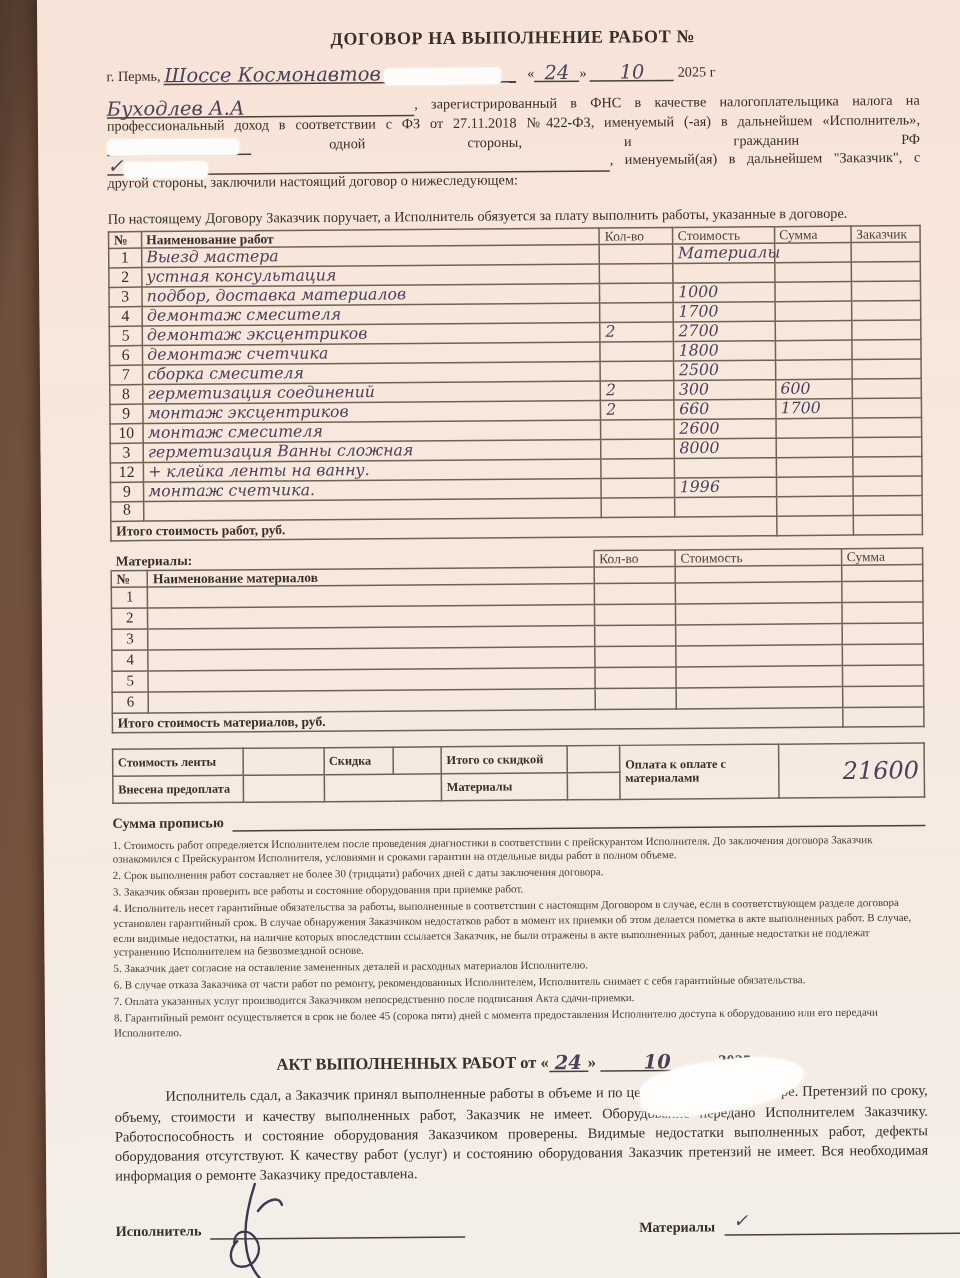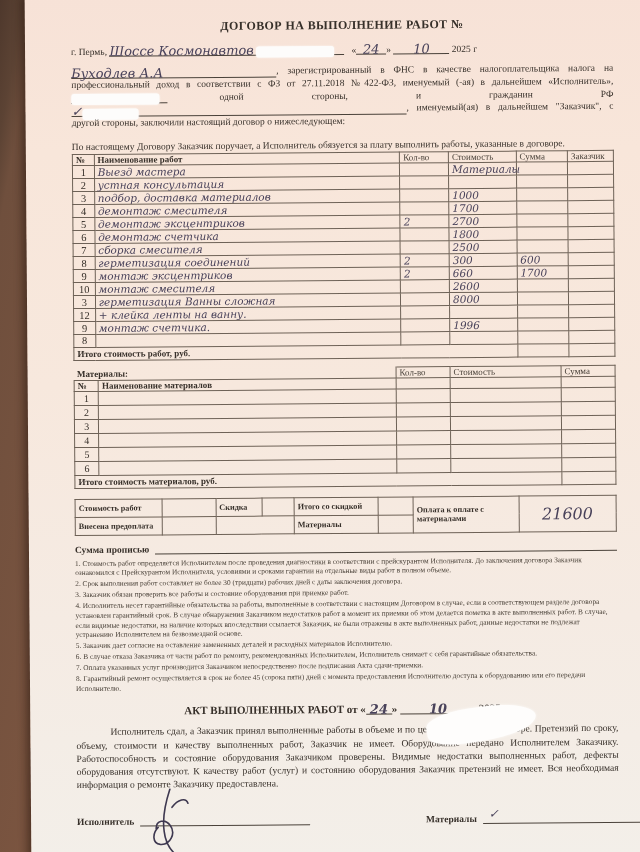--- a/index.html
+++ b/index.html
@@ -30,21 +30,21 @@
   table{border-collapse:collapse;width:100%;table-layout:fixed;}
   .works td,.works th,.mat td,.mat th{border:1px solid #6e6257;padding:0 3px;overflow:visible;white-space:nowrap;}
   .works th,.mat th{text-align:left;font-size:9px;}
   .collabel{font-size:6.5px;font-weight:normal;text-align:center;color:#4a423a;}
   .works td{height:11.5px;font-size:10.5px;}
   .mat td{height:13px;font-size:10px;}
   .num{text-align:center;font-size:8.5px;font-family:"Liberation Serif",serif;font-style:normal;color:#37302a;}
   .tot-row td{font-weight:bold;font-size:9px;height:12px;}
   .mat-title{text-align:center;font-weight:bold;font-size:11px;}
   .summary td{border:1px solid #6e6257;font-size:8.2px;font-weight:bold;padding:1px 3px;height:15px;}
-  .summary .val{font-size:16px;text-align:center;font-weight:normal;}
+  .summary .val{font-size:16px;text-align:right;font-weight:normal;}
   .sumwords{font-size:9.5px;font-weight:bold;margin:7px 0 4px;display:flex;align-items:flex-end;}
   .sumwords .blank{flex:1;margin-left:6px;}
   .terms{font-size:7.35px;line-height:1.34;color:#473f36;}
   .terms p{margin:0 0 1px;}
   .act-title{text-align:center;font-weight:bold;font-size:11px;margin:12px 0 8px;}
   .act-body{font-size:9.6px;line-height:1.38;text-align:justify;text-indent:34px;margin:0;}
   .sig-row{display:flex;margin-top:22px;font-size:9.5px;font-weight:bold;align-items:flex-end;}
   .sig-cell{display:flex;align-items:flex-end;width:50%;}
   .sig-line{border-bottom:1px solid #4a423a;height:12px;flex:0 0 170px;margin-left:6px;position:relative;}
   .sig-line.wide{flex:0 0 210px;}
@@ -307,21 +307,21 @@
         <col style="width:10%">
         <col style="width:8.5%">
         <col style="width:6%">
         <col style="width:15.5%">
         <col style="width:6.5%">
         <col style="width:19.5%">
         <col style="width:18%">
       </colgroup>
     <tbody>
         <tr>
-      <td>Стоимость работ</td>
+      <td>Стоимость ленты</td>
       <td></td>
       <td>Скидка</td>
       <td></td>
       <td>Итого со скидкой</td>
       <td></td>
       <td rowspan="2">Оплата к оплате с материалами</td>
       <td rowspan="2" class="val hw">21600</td>
     </tr>
     <tr>
       <td>Внесена предоплата</td>

